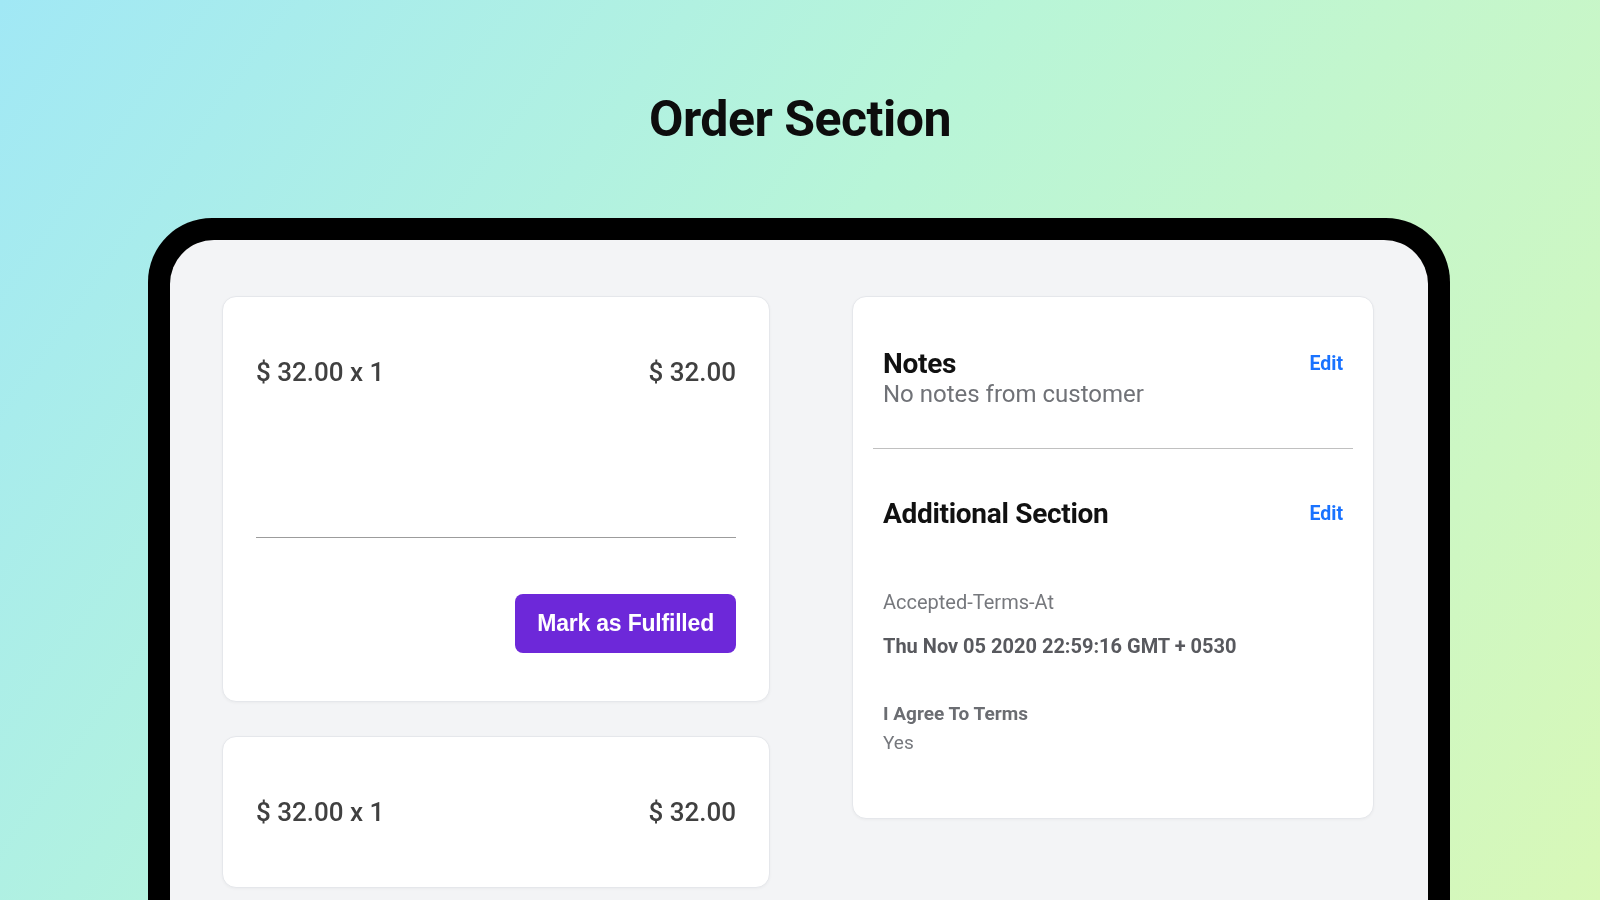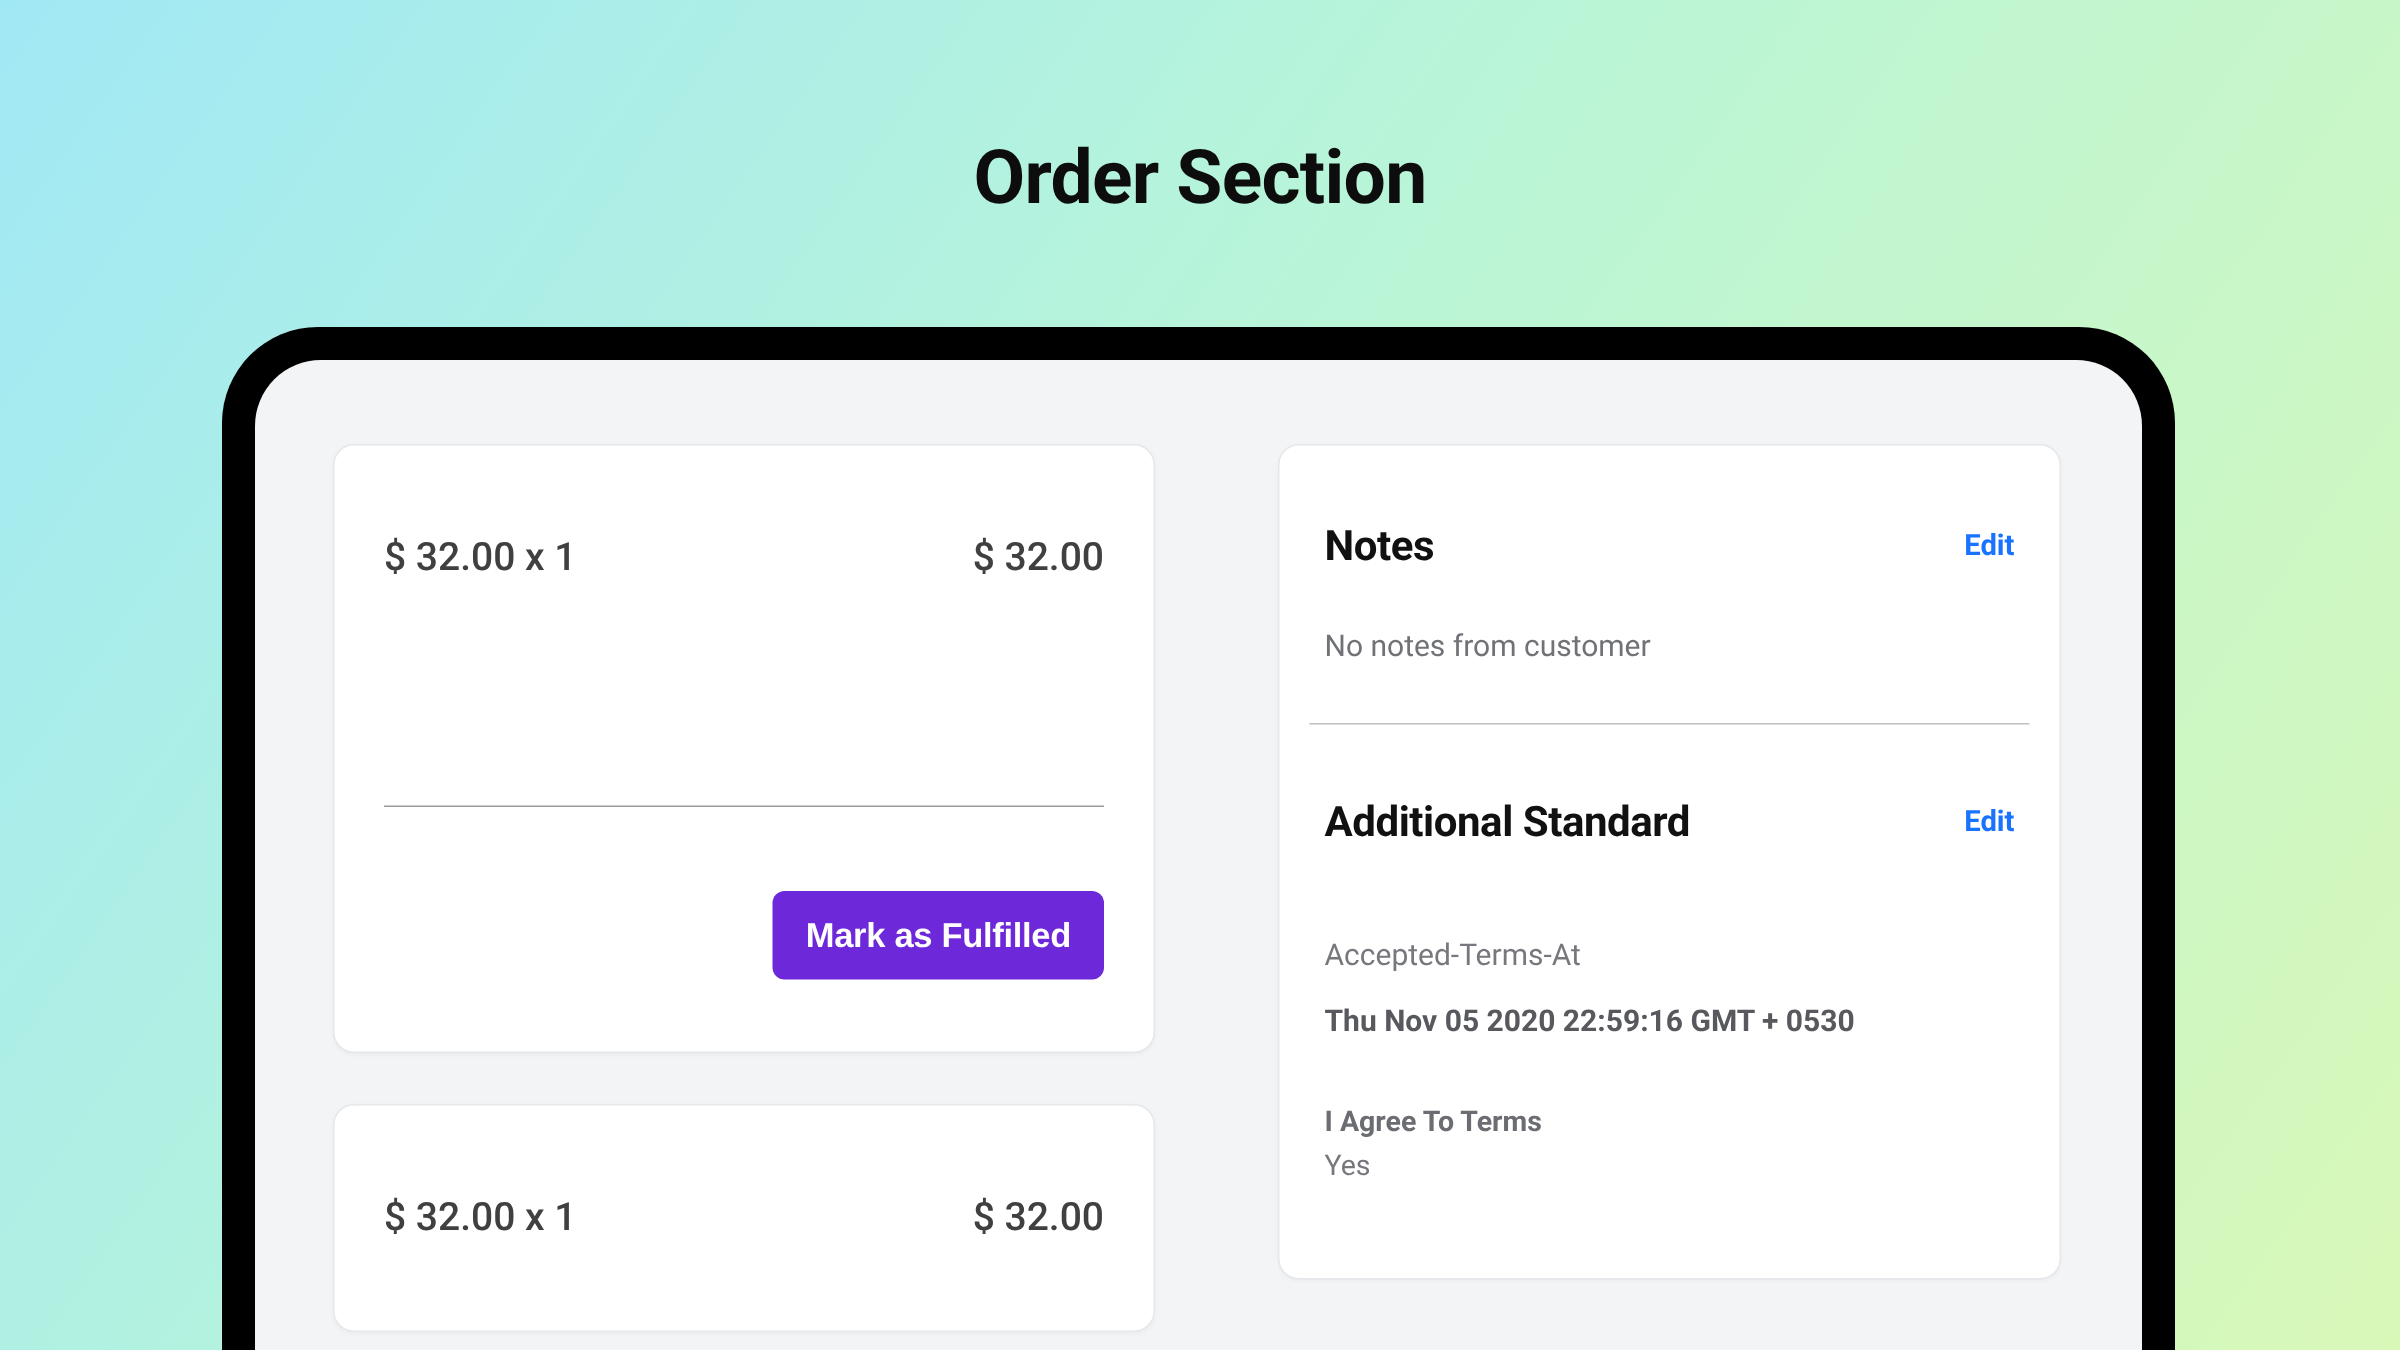--- a/index.html
+++ b/index.html
@@ -107,23 +107,22 @@
     color: #111;
     letter-spacing: -0.3px;
   }
   .edit-link {
     font-size: 19.5px;
     font-weight: 700;
     color: #1a73ff;
     cursor: pointer;
   }
   .notes-empty {
-    font-size: 20px;
+    font-size: 24px;
     color: #707277;
-    margin-top: 38px;
   }
   .right-sep {
     border: none;
     border-top: 1px solid #c0c0c0;
     margin: 40px -10px 48px -10px;
   }
   .detail-block {
     margin-top: 60px;
   }
   .detail-label {
@@ -191,21 +190,21 @@
 
         <div class="section-head">
           <div class="section-title">Notes</div>
           <div class="edit-link">Edit</div>
         </div>
         <div class="notes-empty">No notes from customer</div>
 
         <hr class="right-sep">
 
         <div class="section-head">
-          <div class="section-title">Additional Standard</div>
+          <div class="section-title">Additional Section</div>
           <div class="edit-link">Edit</div>
         </div>
 
         <div class="detail-block">
           <div class="detail-label">Accepted-Terms-At</div>
           <div class="detail-value-strong">Thu Nov 05 2020 22:59:16 GMT + 0530</div>
         </div>
 
         <div class="detail-block-2">
           <div class="detail-label-strong">I Agree To Terms</div>

